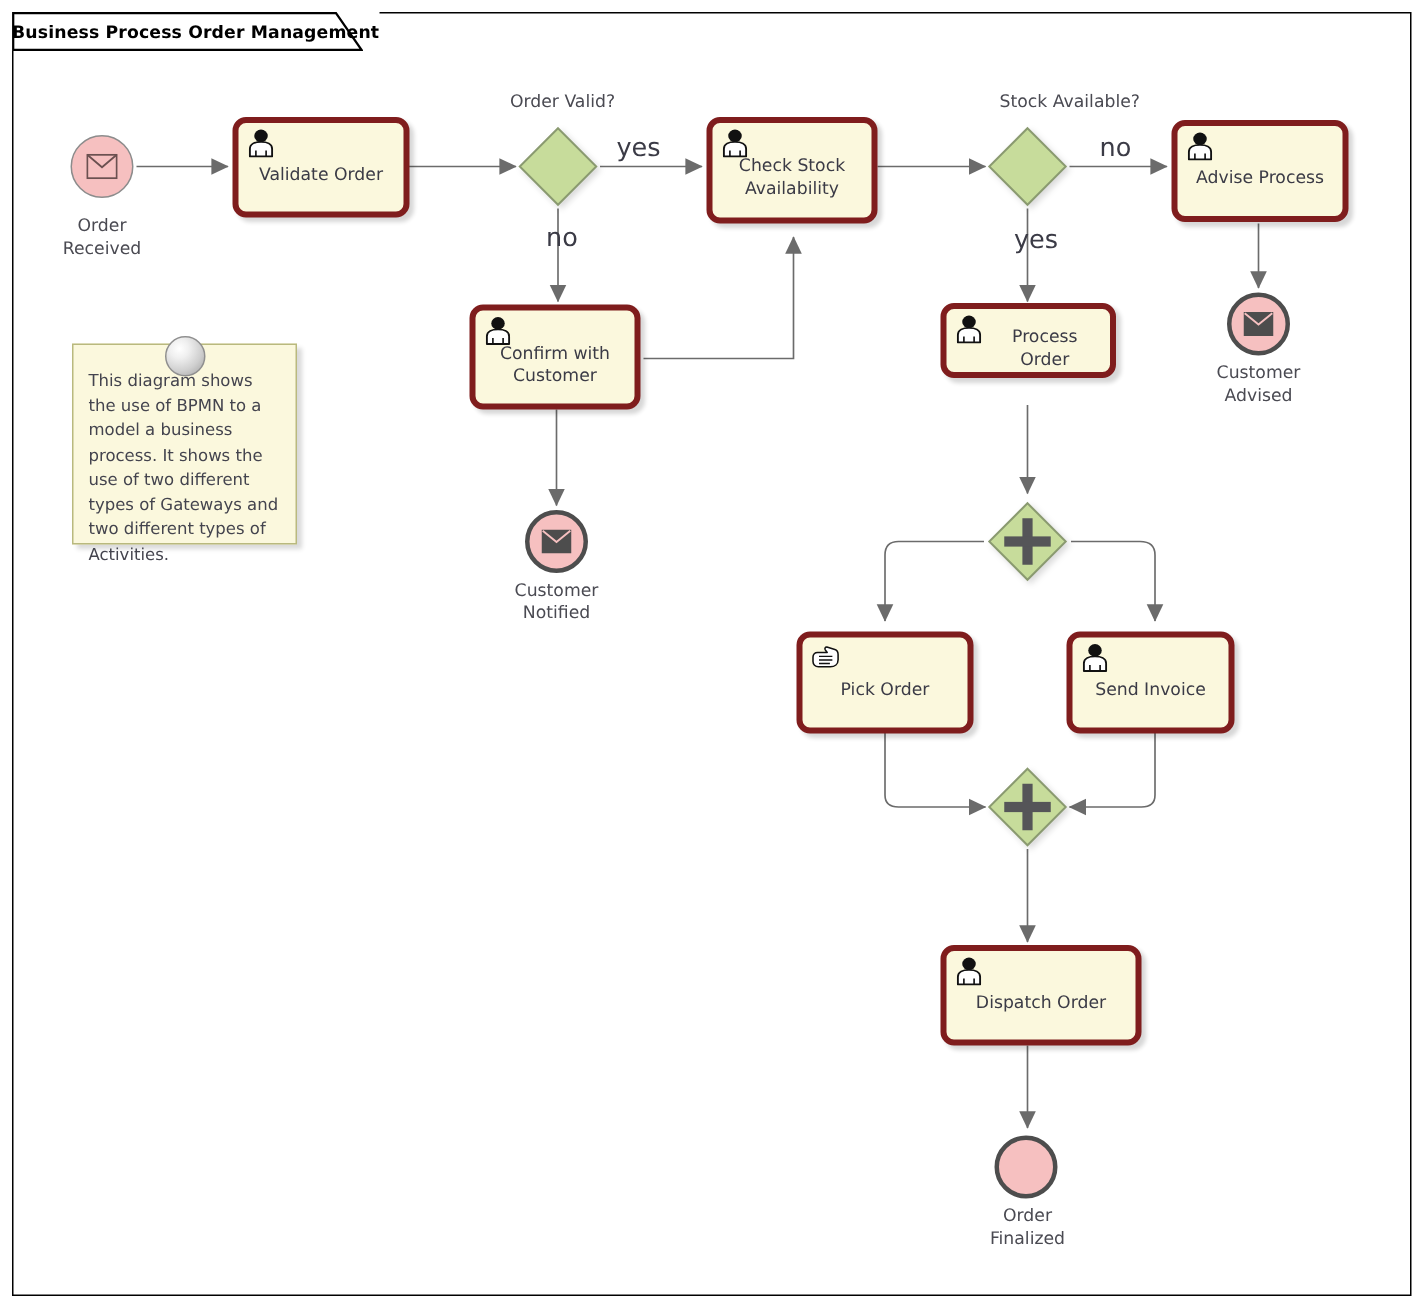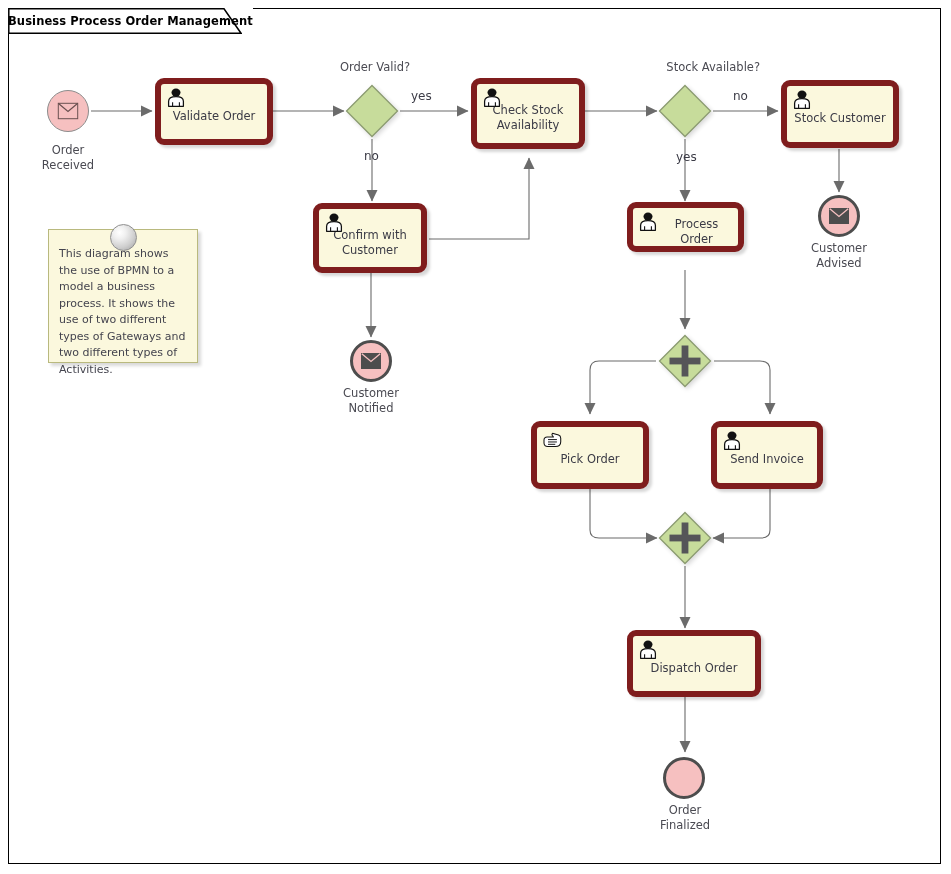--- a/index.html
+++ b/index.html
@@ -16,21 +16,21 @@
   .title-tab .tab-bg{position:absolute;left:0;top:0;height:26px;width:234px;}
   .title-text{position:relative;z-index:2;
               font-size:11.5px;font-weight:bold;color:#000;
               letter-spacing:.1px;white-space:nowrap;}
 
   
   #wires{position:absolute;left:0;top:0;width:951px;height:874px;
          pointer-events:none;}
 
   
-  .task{position:absolute;background:#fbf8dd;border:6px solid #7f1d1d;
+  .task{position:absolute;background:#fbf8dd;border:4px solid #7f1d1d;
         border-radius:9px;box-sizing:border-box;
         box-shadow:3px 3px 3px rgba(0,0,0,.16);
         display:flex;align-items:center;justify-content:center;}
   .task .tlabel{font-size:11.5px;color:#3b3b46;text-align:center;
                 line-height:15px;padding:0 6px;margin-top:9px;}
   .task .ticon{position:absolute;left:5px;top:4px;width:20px;height:19px;}
 
   
   .gw{position:absolute;width:54px;height:54px;}
   .gw svg{position:absolute;left:0;top:0;
@@ -40,21 +40,21 @@
   .evt{position:absolute;width:42px;height:42px;border-radius:50%;
        background:#f6c0c0;box-sizing:border-box;}
   .evt.start{border:1.6px solid #8c8c8c;}
   .evt.end{border:3.2px solid #4d4d4d;}
   .evt .env{position:absolute;left:50%;top:50%;
             transform:translate(-50%,-50%);}
 
   
   .lab{position:absolute;font-size:11.5px;color:#4a4a52;text-align:center;
        line-height:15px;white-space:nowrap;}
-  .flowlab{position:absolute;font-size:12px;color:#3b3b46;text-align:center;}
+  .flowlab{position:absolute;font-size:17px;color:#3b3b46;text-align:center;}
 
   
   .note{position:absolute;left:48px;top:229px;width:150px;height:134px;
         background:#fbf8dd;border:1px solid #b9b97e;box-sizing:border-box;
         box-shadow:3px 3px 3px rgba(0,0,0,.15);}
   .note .ntext{padding:16px 10px 0 10px;font-size:11px;color:#44444e;
                line-height:16.5px;}
   .note-pin{position:absolute;left:110px;top:224px;width:25px;height:25px;
             border-radius:50%;z-index:4;
             background:radial-gradient(circle at 34% 30%,
@@ -179,21 +179,21 @@
   <div class="flowlab" style="left:733px;top:89px;">no</div>
   <div class="flowlab" style="left:676px;top:150px;">yes</div>
 
   <div class="task" style="left:781px;top:80px;width:118px;height:68px;">
     <svg class="ticon" viewBox="0 0 20 19">
       <ellipse cx="10" cy="4.6" rx="4.5" ry="4.2" fill="#111"></ellipse>
       <path d="M2.6,18.3 V13.2 C2.6,10.1 6,8.6 10,8.6 C14,8.6 17.4,10.1 17.4,13.2 V18.3 Z" fill="#fff" stroke="#111" stroke-width="1.25" stroke-linejoin="round"></path>
       <line x1="6.6" y1="14.3" x2="6.6" y2="18.3" stroke="#111" stroke-width="1.1"></line>
       <line x1="13.4" y1="14.3" x2="13.4" y2="18.3" stroke="#111" stroke-width="1.1"></line>
     </svg>
-    <span class="tlabel">Stock Customer</span>
+    <span class="tlabel">Advise Process</span>
   </div>
 
   <div class="evt end" style="left:818px;top:195px;">
     <svg class="env" width="20" height="16" viewBox="0 0 20 16">
       <rect x="0" y="0" width="20" height="16" fill="#4d4d4d"></rect>
       <path d="M0.8,0.8 L10,8.4 L19.2,0.8" fill="none" stroke="#f6c0c0" stroke-width="1.3"></path>
     </svg>
   </div>
   <div class="lab" style="left:793px;top:241px;width:92px;">
     <span>Customer</span><br>

